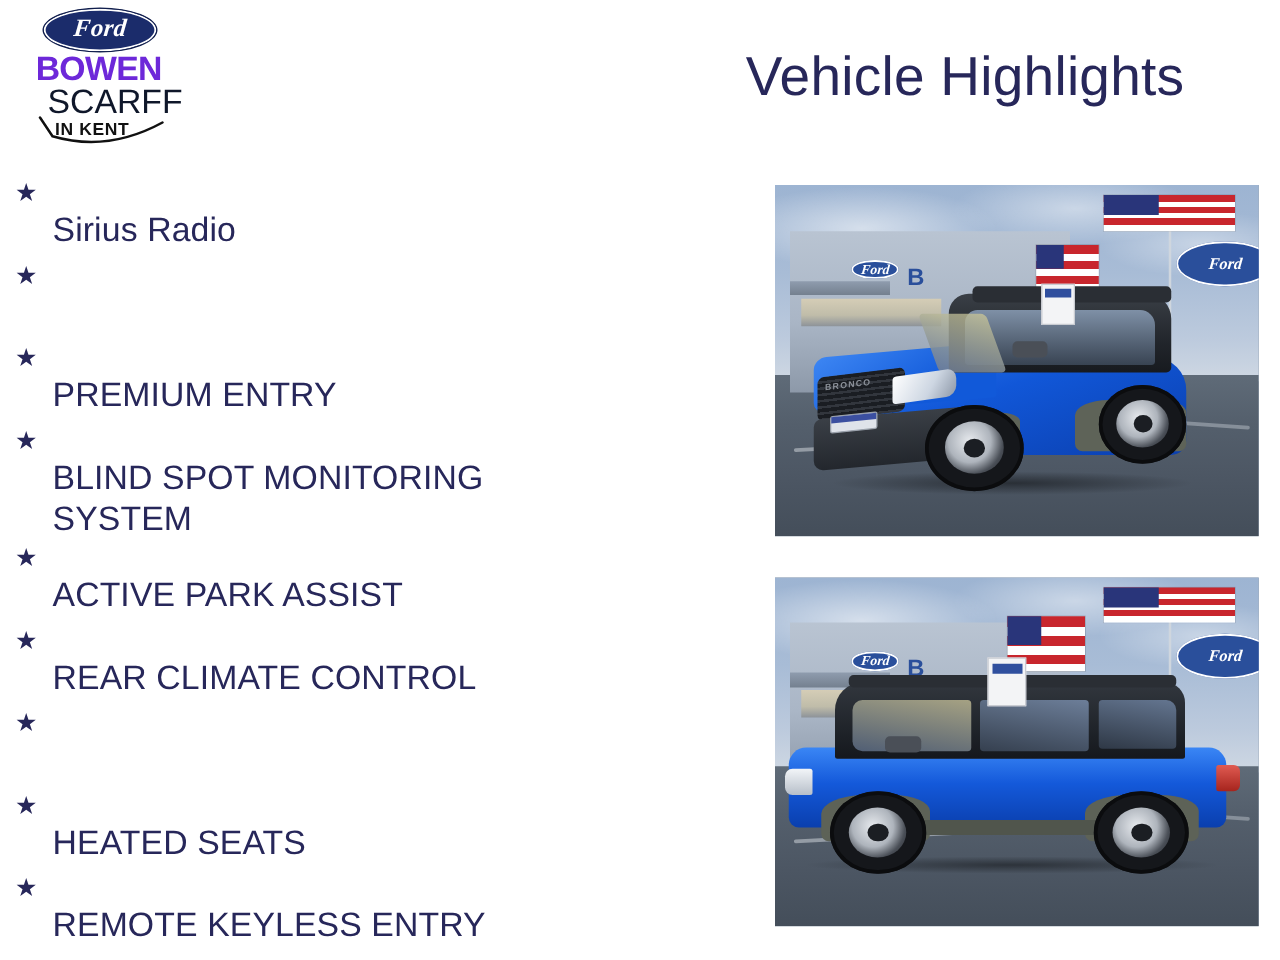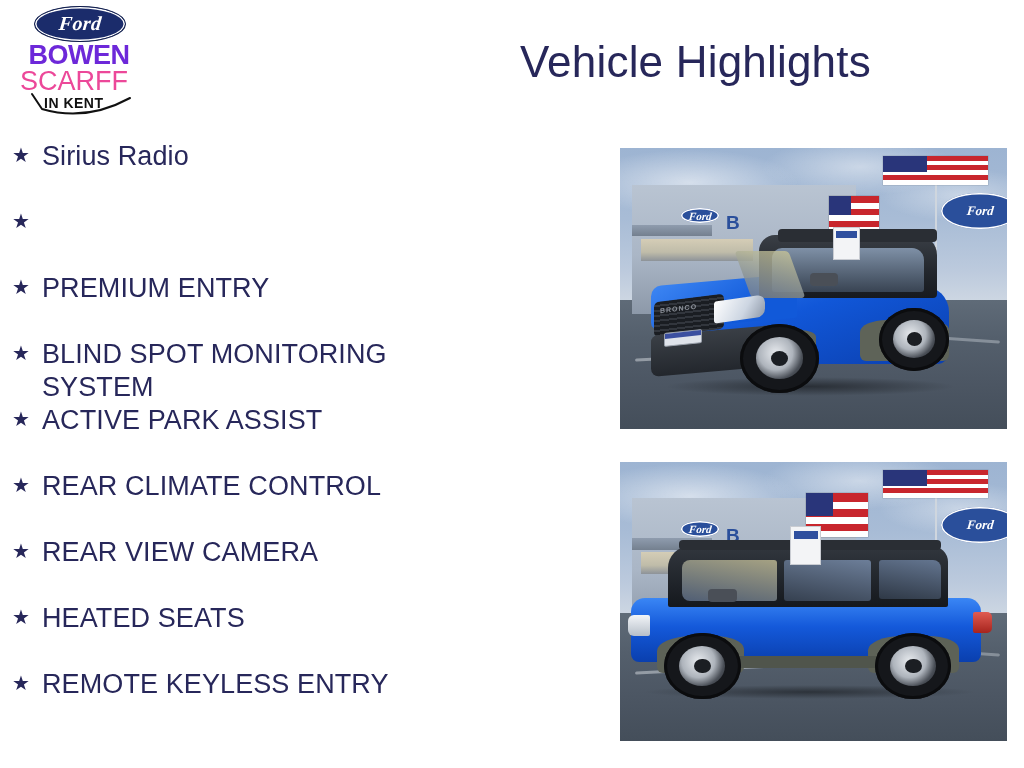--- a/index.html
+++ b/index.html
@@ -51,27 +51,27 @@
     text-align: center;
     font-family: "Liberation Sans", sans-serif;
     font-weight: bold;
     font-size: 27px;
     letter-spacing: -0.5px;
     color: #6d28d9;
     line-height: 1;
   }
   .logo-scarff {
     position: absolute;
-    left: 1px; top: 64px;
+    left: 19px; top: 64px;
     width: 130px;
     text-align: center;
     font-family: "Liberation Sans", sans-serif;
     font-size: 27px;
     letter-spacing: 0px;
-    color: #ec4899;
+    color: #0f172a;
     line-height: 1;
   }
   .logo-inkent {
     position: absolute;
     left: 36px; top: 92px;
     font-family: "Liberation Sans", sans-serif;
     font-weight: bold;
     font-size: 14px;
     letter-spacing: 0.5px;
     color: #111111;
@@ -82,21 +82,21 @@
     position: absolute;
     left: 18px; top: 88px;
     width: 108px; height: 28px;
   }
 
   
   .title {
     position: absolute;
     left: 520px; top: 38px;
     width: 504px;
-    text-align: left;
+    text-align: center;
     font-family: "Liberation Sans", sans-serif;
     font-size: 44px;
     font-weight: normal;
     color: #27275a;
     letter-spacing: 0.2px;
     line-height: 1.1;
     white-space: nowrap;
   }
 
   
@@ -121,20 +121,21 @@
   }
   .hl-label {
     flex: 1 1 auto;
     font-family: "Liberation Sans", sans-serif;
     font-size: 27px;
     line-height: 33px;
     color: #27275a;
     letter-spacing: 0.1px;
     padding-top: 0px;
     max-width: 430px;
+    margin-top: 28px;
   }
 
   
   .photo {
     position: absolute;
     overflow: hidden;
     background: #7e8fa3;
   }
   .photo-1 { left: 620px; top: 148px;  width: 387px; height: 281px; }
   .photo-2 { left: 620px; top: 462px;  width: 387px; height: 279px; }
@@ -454,21 +455,20 @@
       <span class="hl-label">ACTIVE PARK ASSIST</span>
     </div>
 
     <div class="hl-item">
       <span class="hl-star">★</span>
       <span class="hl-label">REAR CLIMATE CONTROL</span>
     </div>
 
     <div class="hl-item">
       <span class="hl-star">★</span>
-      <span class="hl-label">REAR VIEW CAMERA</span>
     </div>
 
     <div class="hl-item">
       <span class="hl-star">★</span>
       <span class="hl-label">HEATED SEATS</span>
     </div>
 
     <div class="hl-item">
       <span class="hl-star">★</span>
       <span class="hl-label">REMOTE KEYLESS ENTRY</span>

